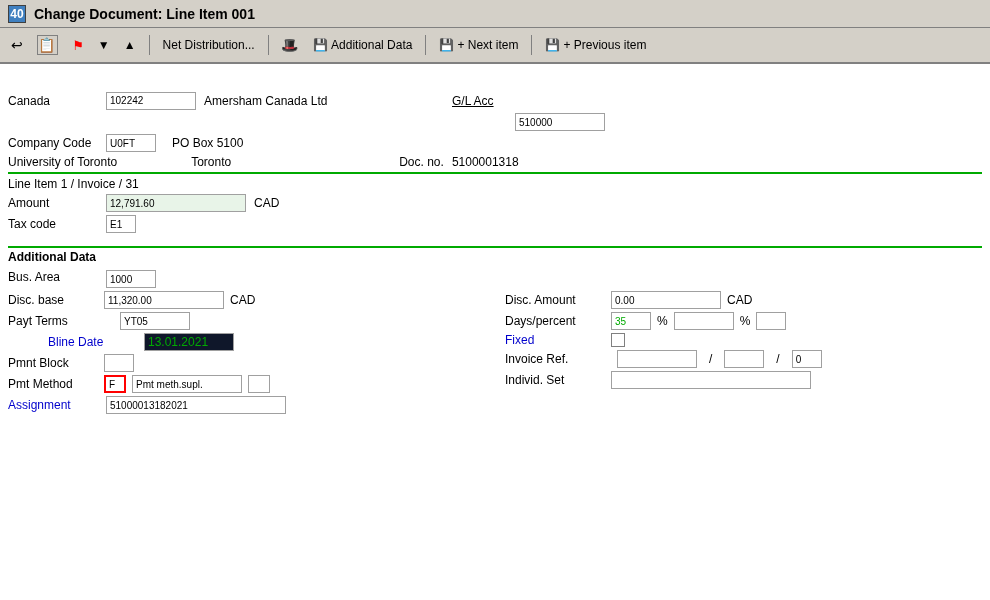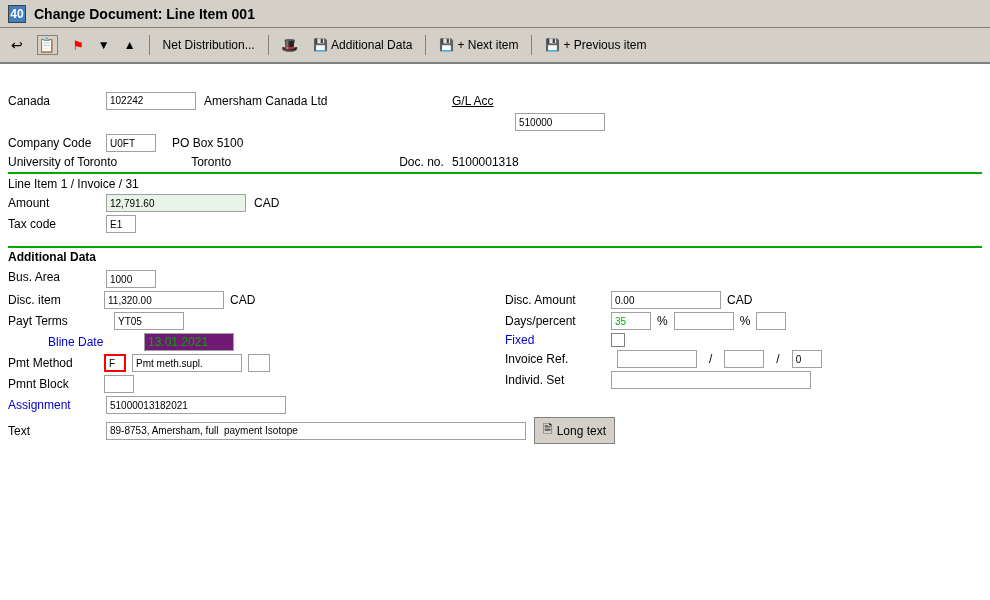--- a/index.html
+++ b/index.html
@@ -60,21 +60,21 @@
     .field-label { color: #000; font-size: 12px; }
     .field-label-blue { color: #0000cc; font-size: 12px; cursor: pointer; }
     .input-field {
       background: #ffffff;
       border: 1px solid #a0a0a0;
       padding: 1px 3px;
       font-size: 10px;
       height: 18px;
     }
     .input-field-blue {
-      background: #701a75;
+      background: #0f172a;
       border: 1px solid #a0a0a0;
       padding: 3px 3px;
       font-size: 12px;
       height: 18px;
       color: #00aa00;
     }
     .section-header {
       background: #ffffff;
       border-top: 2px solid #00aa00;
       font-size: 12px;
@@ -198,45 +198,45 @@
   <div style="display:flex; gap:8px; margin-bottom:3px;">
     <span class="field-label" style="min-width:90px;">Bus. Area</span>
     <input class="input-field" style="width: 50px;" value="1000">
   </div>
 
   <div style="display:flex; gap:0;">
 
     <div style="flex:1; padding-right:10px;">
 
       <div style="display:flex; gap:6px; align-items:center; margin-bottom:3px;">
-        <span class="field-label" style="min-width:90px;">Disc. item</span>
+        <span class="field-label" style="min-width:90px;">Disc. base</span>
         <input class="input-field" style="width: 120px;" value="11,320.00">
         <span class="currency-label">CAD</span>
       </div>
 
-      <div style="display:flex; gap:16px; align-items:center; margin-bottom:3px;">
+      <div style="display:flex; gap:22px; align-items:center; margin-bottom:3px;">
         <span class="field-label" style="min-width:90px;">Payt Terms</span>
         <input class="input-field" style="width: 70px;" value="YT05">
       </div>
 
       <div style="display:flex; gap:6px; align-items:center; margin-bottom:3px;">
         <span class="field-label-blue" style="min-width:90px;margin-left:40px;">Bline Date</span>
         <input class="input-field-blue" style="width: 90px; color: rgb(0, 170, 0);" value="13.01.2021">
+      </div>
+
+      <div style="display:flex; gap:6px; align-items:center; margin-bottom:3px;">
+        <span class="field-label" style="min-width:90px;">Pmnt Block</span>
+        <input class="input-field" style="width: 30px;" value="">
       </div>
 
       <div style="display:flex; gap:6px; align-items:center; margin-bottom:3px;">
         <span class="field-label" style="min-width:90px;">Pmt Method</span>
         <input class="input-field red-border" style="width: 22px;" value="F">
         <input class="input-field" style="width: 110px;" value="Pmt meth.supl.">
         <input class="input-field" style="width: 22px;" value="">
-      </div>
-
-      <div style="display:flex; gap:6px; align-items:center; margin-bottom:3px;">
-        <span class="field-label" style="min-width:90px;">Pmnt Block</span>
-        <input class="input-field" style="width: 30px;" value="">
       </div>
     </div>
 
     <div style="flex:1; padding-left:10px;">
 
       <div style="display:flex; gap:6px; align-items:center; margin-bottom:3px;">
         <span class="field-label" style="min-width:100px;">Disc. Amount</span>
         <input class="input-field" style="width: 110px;" value="0.00">
         <span class="currency-label">CAD</span>
       </div>
@@ -269,22 +269,14 @@
         <input class="input-field" style="width: 200px;" value="">
       </div>
     </div>
   </div>
 
   <div style="display:flex; gap:8px; align-items:center; margin-bottom:3px;">
     <span class="field-label-blue" style="min-width:90px;">Assignment</span>
     <input class="input-field" style="width: 180px;" value="51000013182021">
   </div>
 
-  <div style="display:flex; gap:8px; align-items:center; margin-bottom:3px;">
-    <span class="field-label" style="min-width:90px;">Text</span>
-    <input class="input-field" style="width: 420px;" value="89-8753, Amersham, full  payment Isotope">
-    <button class="long-text-btn">
-      <span style="font-size:12px;">🖹</span>
-      <span>Long text</span>
-    </button>
-  </div>
 
 </div>
 
 </body></html>

